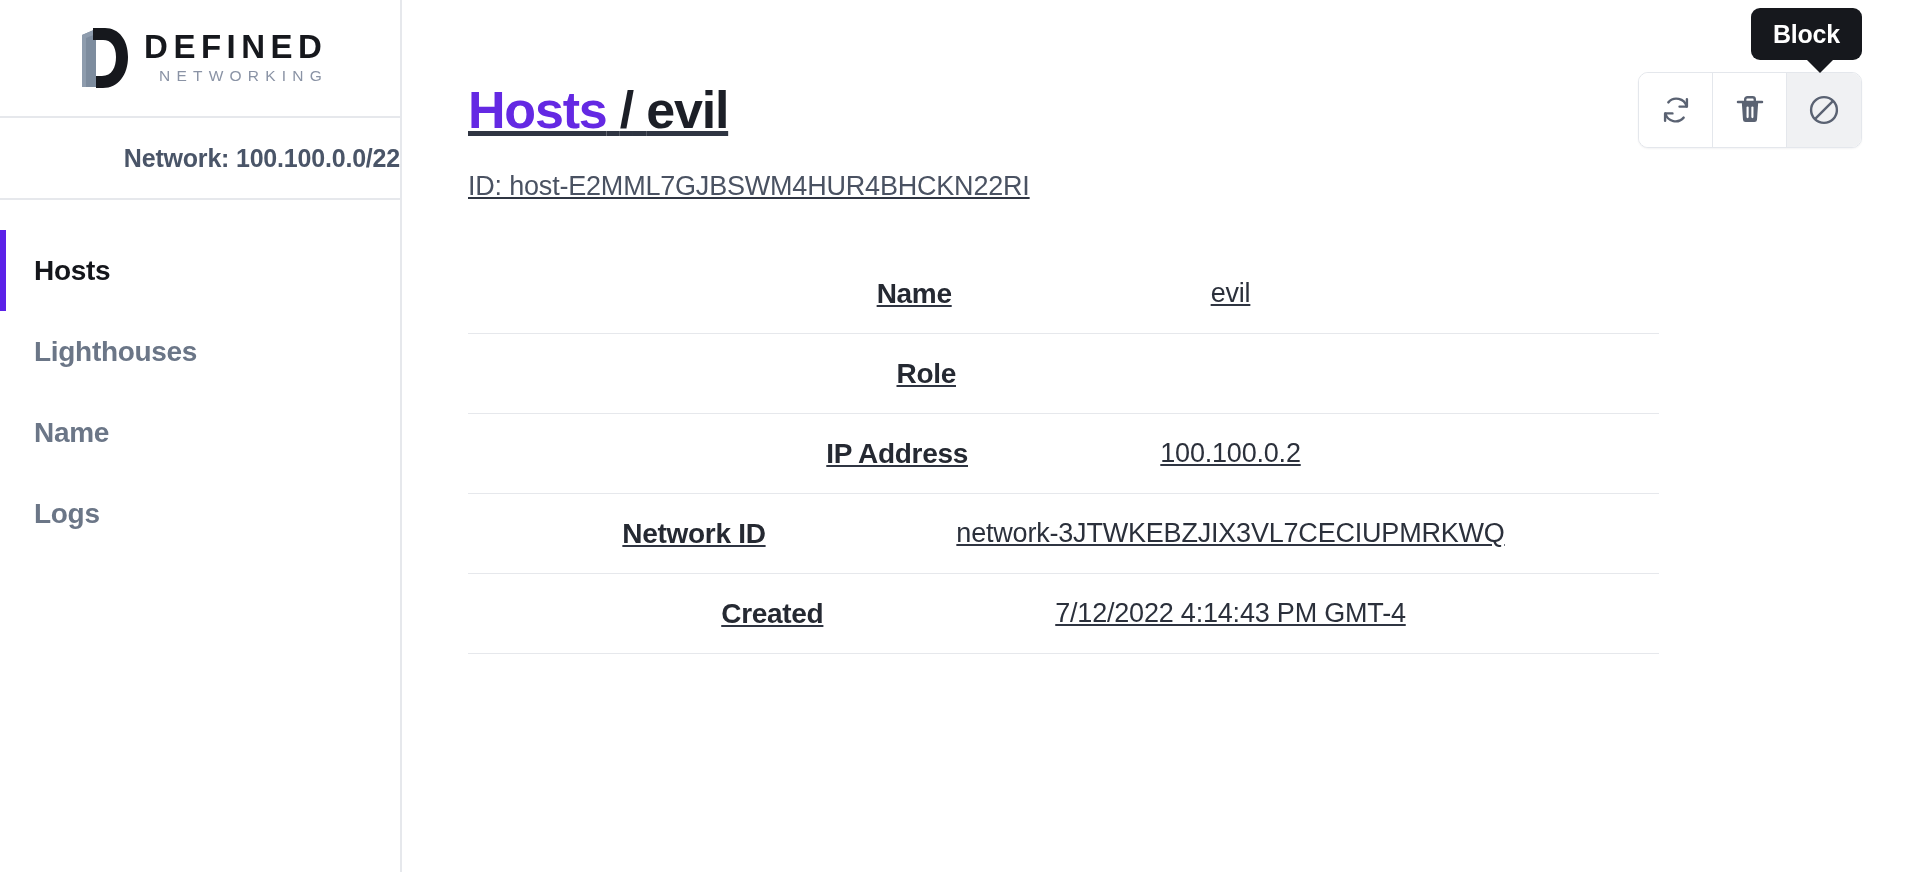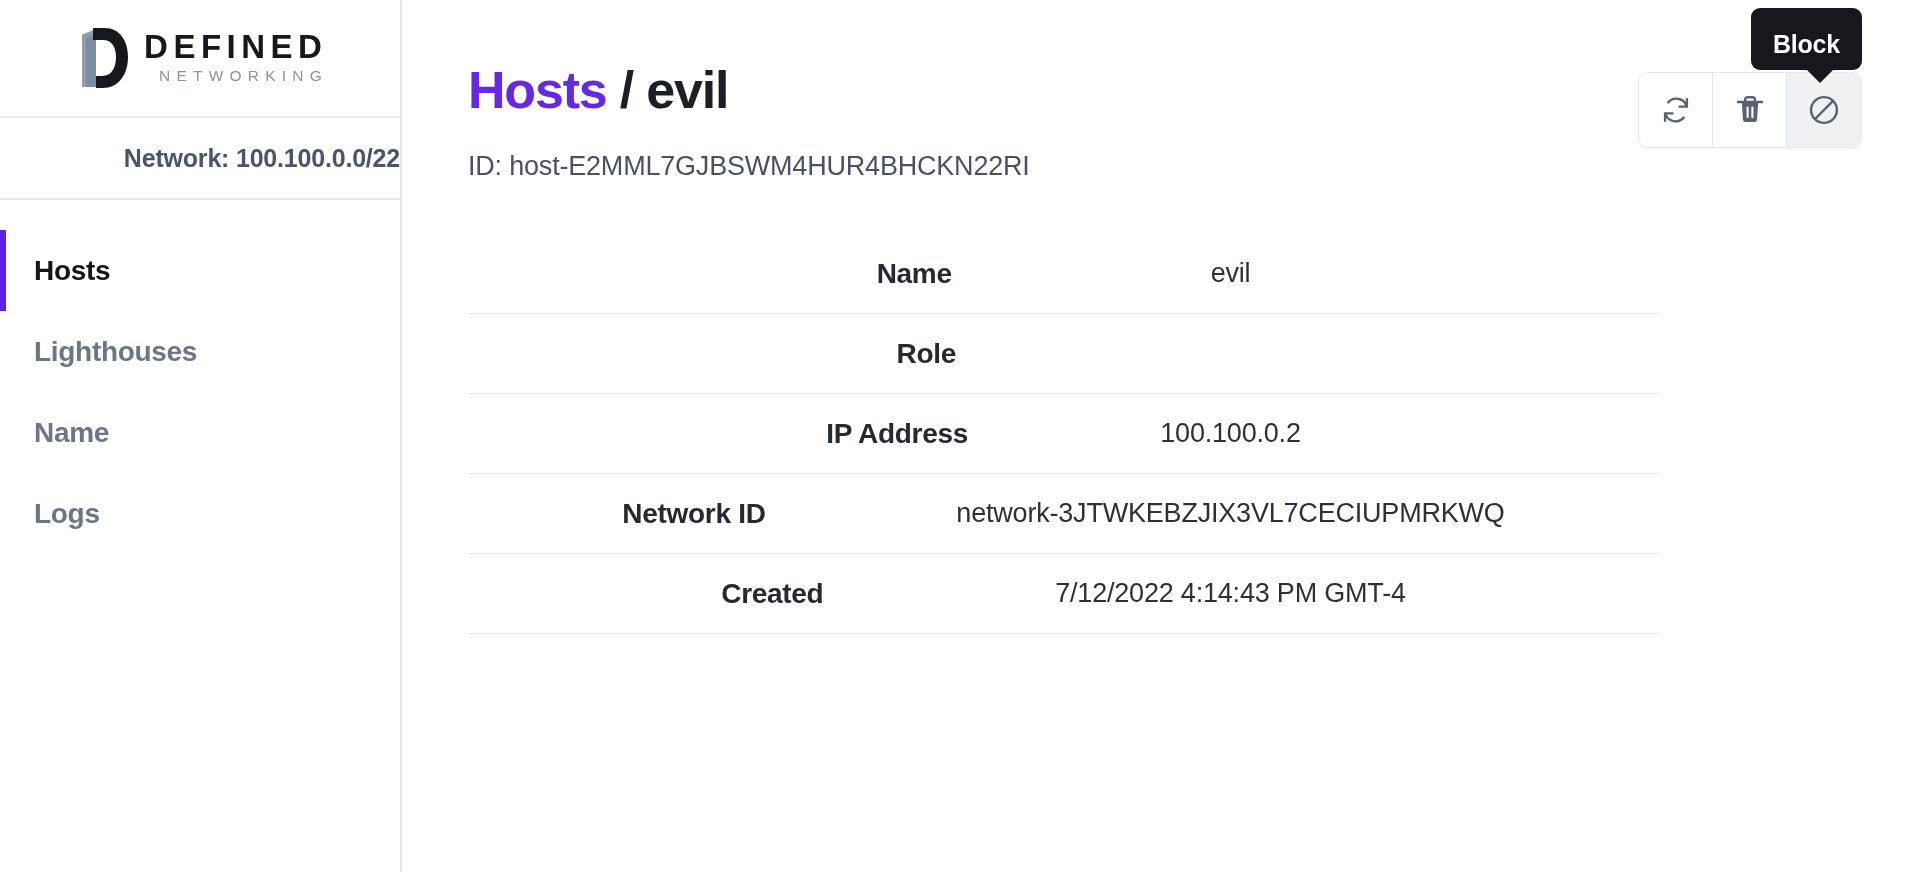--- a/index.html
+++ b/index.html
@@ -147,39 +147,40 @@
   .tb-btn svg { display: block; }
 
   .tooltip {
     position: absolute;
     top: 8px;
     right: 50px;
     background: #16181d;
     color: #ffffff;
     font-size: 25px;
     font-weight: 700;
-    padding: 22px 22px 11px 22px;
+    padding: 12px 22px 11px 22px;
     border-radius: 9px;
     z-index: 7;
     letter-spacing: -0.2px;
   }
   .tooltip::after {
     content: "";
     position: absolute;
     bottom: -13px;
     right: 28px;
     width: 0;
     height: 0;
     border-left: 14px solid transparent;
     border-right: 14px solid transparent;
     border-top: 14px solid #16181d;
   }
 
   .content {
-    padding: 62px 0 0 66px;
+    padding: 82px 0 0 66px;
+    text-decoration: underline;
   }
   .page-title {
     font-size: 52px;
     font-weight: 800;
     letter-spacing: -1.2px;
     line-height: 1.1;
     margin: 0;
   }
   .title-crumb { color: #6429e3; }
   .title-sep { color: #1c1f27; }

